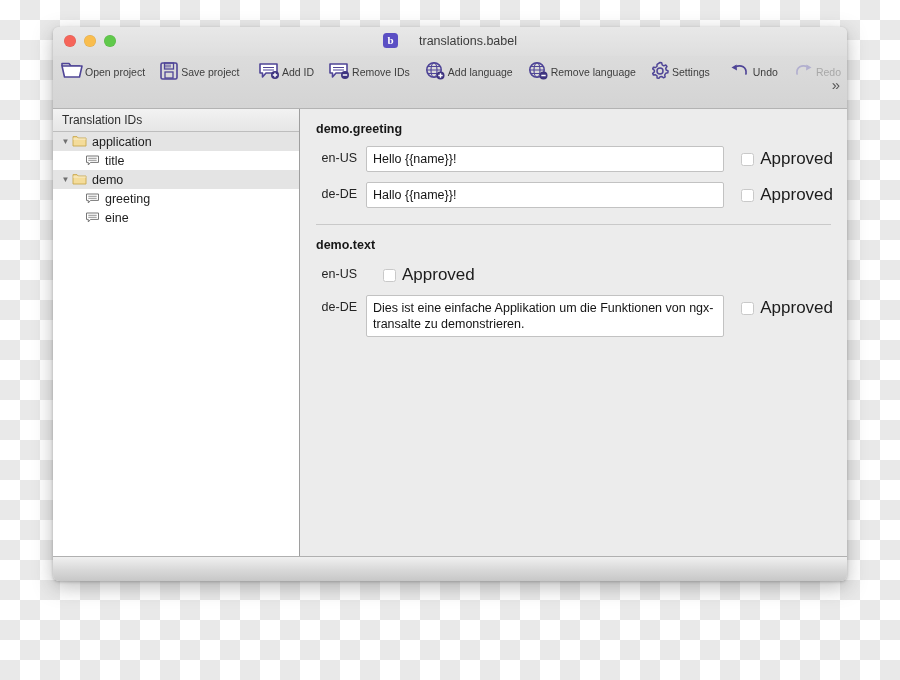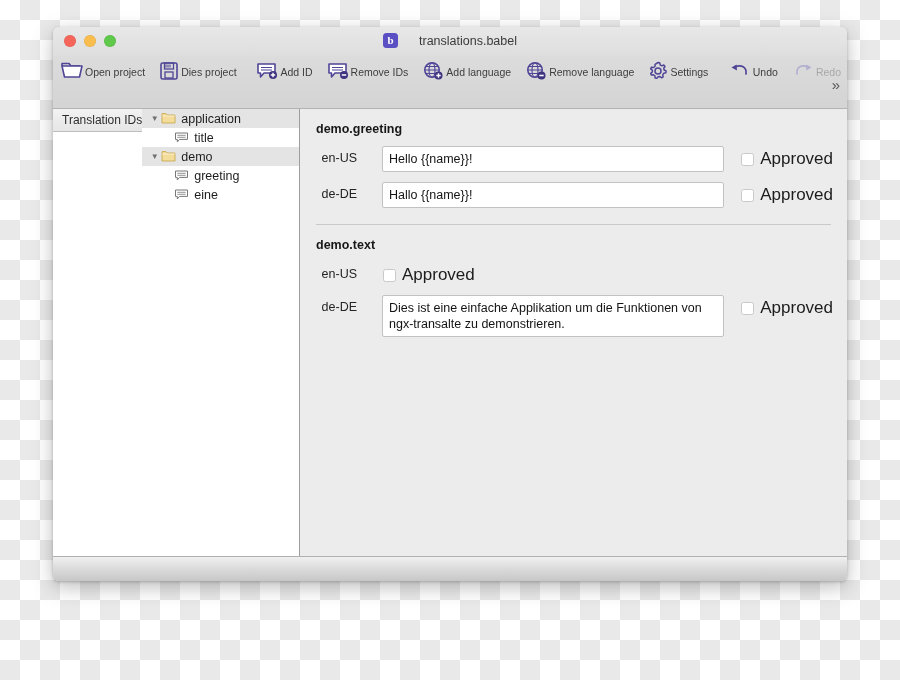--- a/index.html
+++ b/index.html
@@ -134,21 +134,21 @@
     background: #ececec;
   }
 
   
   .sidebar {
     width: 246px;
     flex: 0 0 246px;
     background: #ffffff;
     border-right: 1px solid #9e9e9e;
     display: flex;
-    flex-direction: row;
+    flex-direction: column;
     min-height: 0;
   }
   .sidebar-header {
     height: 22px;
     line-height: 22px;
     padding-left: 9px;
     font-size: 12px;
     color: #2e2e2e;
     background: linear-gradient(to bottom, #f2f2f2, #e6e6e6);
     border-bottom: 1px solid #bdbdbd;
@@ -210,21 +210,20 @@
     background: #ffffff;
     border: 1px solid #c2c2c2;
     border-radius: 2px;
     font-size: 12.5px;
     color: #141414;
     padding: 4px 6px;
     min-height: 16px;
     line-height: 16px;
     max-width: 385px;
     box-sizing: border-box;
-    margin-left: 16px;
   }
   .field.tall { min-height: 34px; }
   .approve {
     flex: 0 0 auto;
     display: flex;
     align-items: center;
     gap: 6px;
     margin-left: 17px;
     padding-top: 3px;
   }
@@ -286,21 +285,21 @@
         <div class="tb-icon">
           <svg width="24" height="22" viewBox="0 0 24 22">
             <rect x="4" y="3" width="16" height="16" rx="1.6" fill="none" stroke="#4f4597" stroke-width="1.6"></rect>
             <rect x="7.5" y="3" width="9" height="6" fill="none" stroke="#4f4597" stroke-width="1.3"></rect>
             <line x1="9" y1="4.5" x2="9" y2="7.5" stroke="#4f4597" stroke-width="1.1"></line>
             <line x1="11" y1="4.5" x2="11" y2="7.5" stroke="#4f4597" stroke-width="1.1"></line>
             <line x1="13" y1="4.5" x2="13" y2="7.5" stroke="#4f4597" stroke-width="1.1"></line>
             <rect x="8" y="12" width="8" height="6" fill="none" stroke="#4f4597" stroke-width="1.3"></rect>
           </svg>
         </div>
-        <div class="tb-label">Dies project</div>
+        <div class="tb-label">Save project</div>
       </div>
     </div>
 
     <div class="tb-spacer-a"></div>
 
     <div class="tb-group">
       <div class="tb-item">
         <div class="tb-icon">
           <svg width="26" height="22" viewBox="0 0 26 22">
             <path d="M4 4 H21 V13 H10 L6.5 17 V13 H4 Z" fill="#ffffff" stroke="#4f4597" stroke-width="1.6" stroke-linejoin="round"></path>

